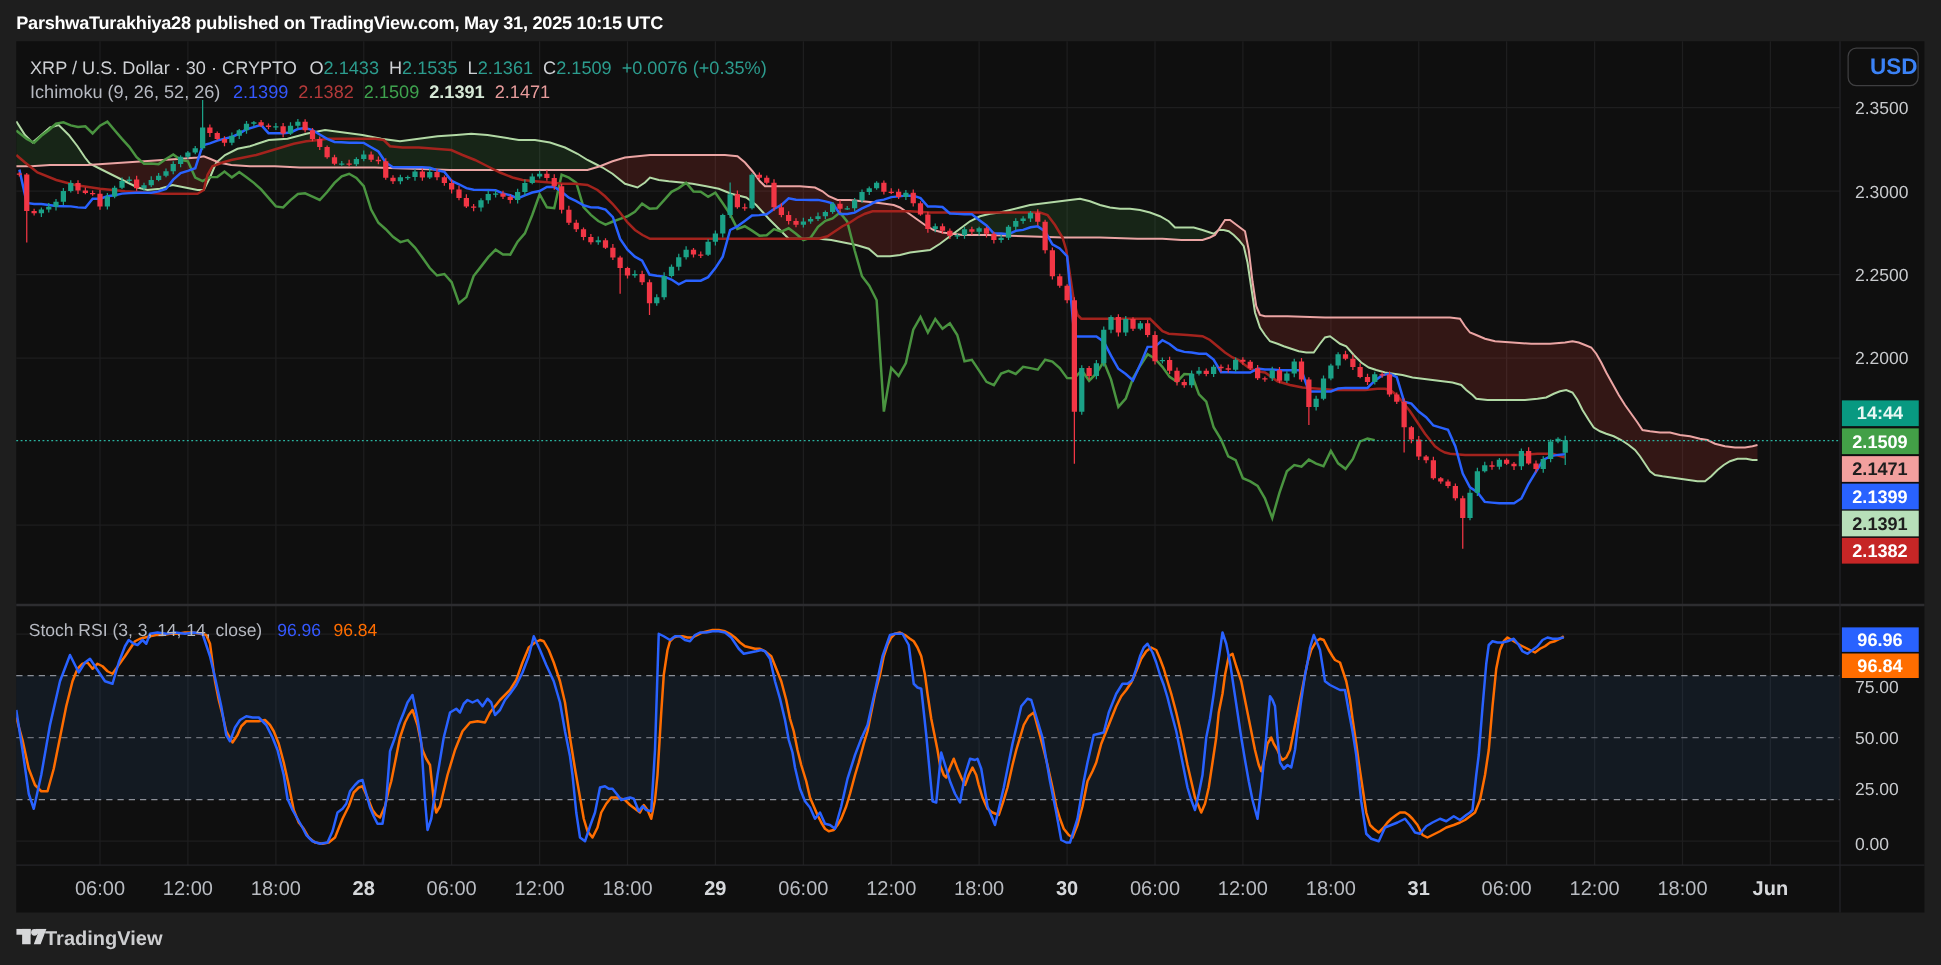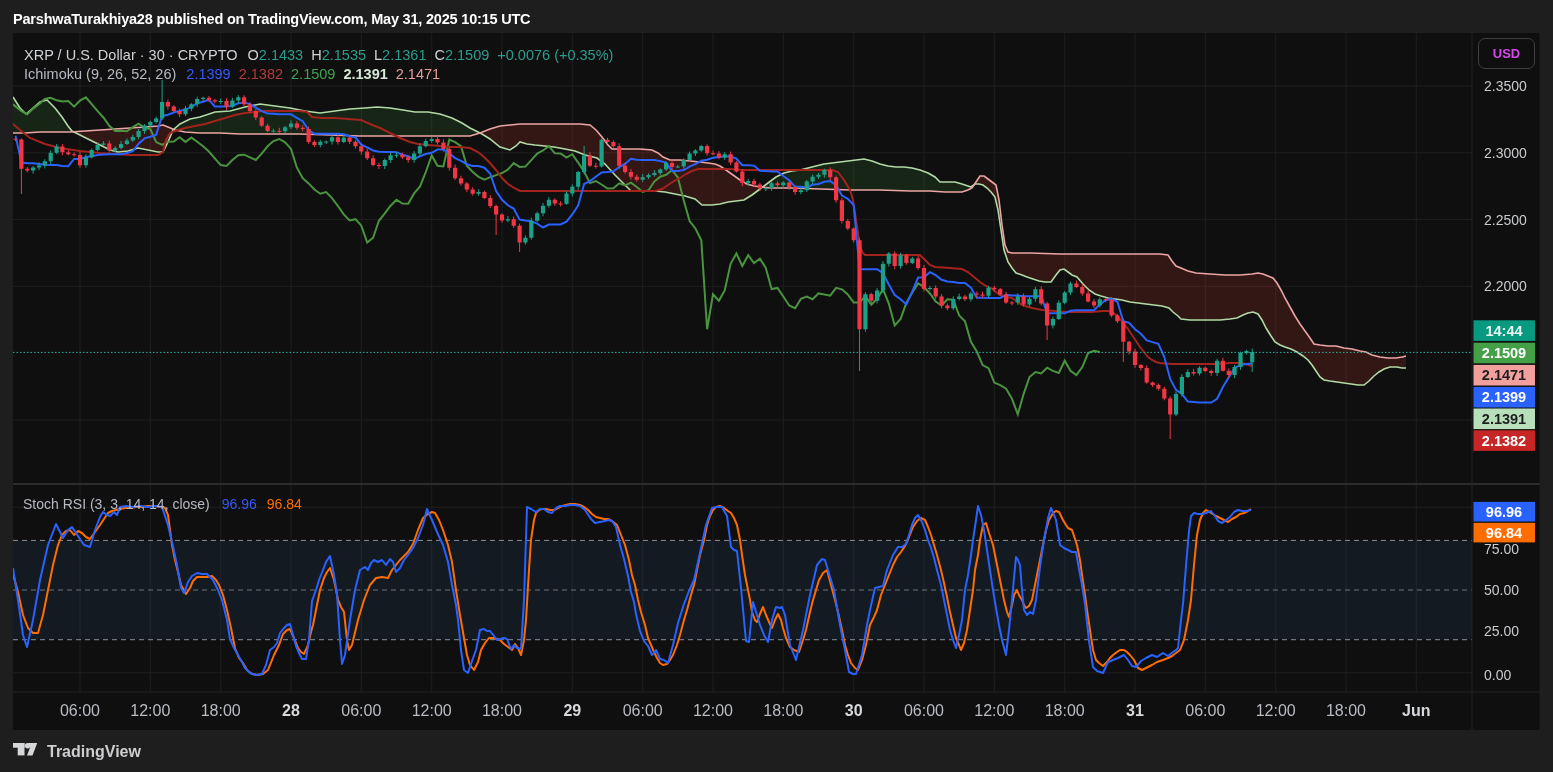--- a/index.html
+++ b/index.html
@@ -1,19 +1,19 @@
 <!DOCTYPE html>
 <html><head><meta charset="utf-8"><style>
 html,body{margin:0;padding:0;background:#1e1e1e;width:1553px;height:772px;overflow:hidden;
 font-family:"Liberation Sans",sans-serif;}
 #wrap{position:relative;width:1553px;height:772px;}
 #hdr{position:absolute;left:13px;top:11px;color:#ffffff;font-size:14.5px;font-weight:bold;letter-spacing:-0.2px;}
 #usd{position:absolute;left:1478px;top:38px;width:55px;height:29px;border:1.5px solid #3f3f41;
-border-radius:7px;color:#d946ef;font-size:13px;font-weight:bold;text-align:center;line-height:29px;}
-#ftr{position:absolute;left:47px;top:743px;color:#cdced0;font-size:16px;font-weight:600;}
+border-radius:7px;color:#3b82f6;font-size:18px;font-weight:bold;text-align:right;line-height:29px;}
+#ftr{position:absolute;left:36px;top:743px;color:#cdced0;font-size:16px;font-weight:600;}
 svg{position:absolute;left:0;top:0;}
 </style></head><body>
 <div id="wrap">
 <svg width="1553" height="772" viewBox="0 0 1553 772" font-family="Liberation Sans, sans-serif">
       <rect x="0" y="0" width="1553" height="772" fill="#1e1e1e"></rect>
       <rect x="13" y="33" width="1526.5" height="697" fill="#0f0f0f"></rect>
       <g stroke="#1e1e1f" stroke-width="1">
         <line x1="80" y1="33" x2="80" y2="692"></line>
         <line x1="150.3" y1="33" x2="150.3" y2="692"></line>
         <line x1="220.7" y1="33" x2="220.7" y2="692"></line>

